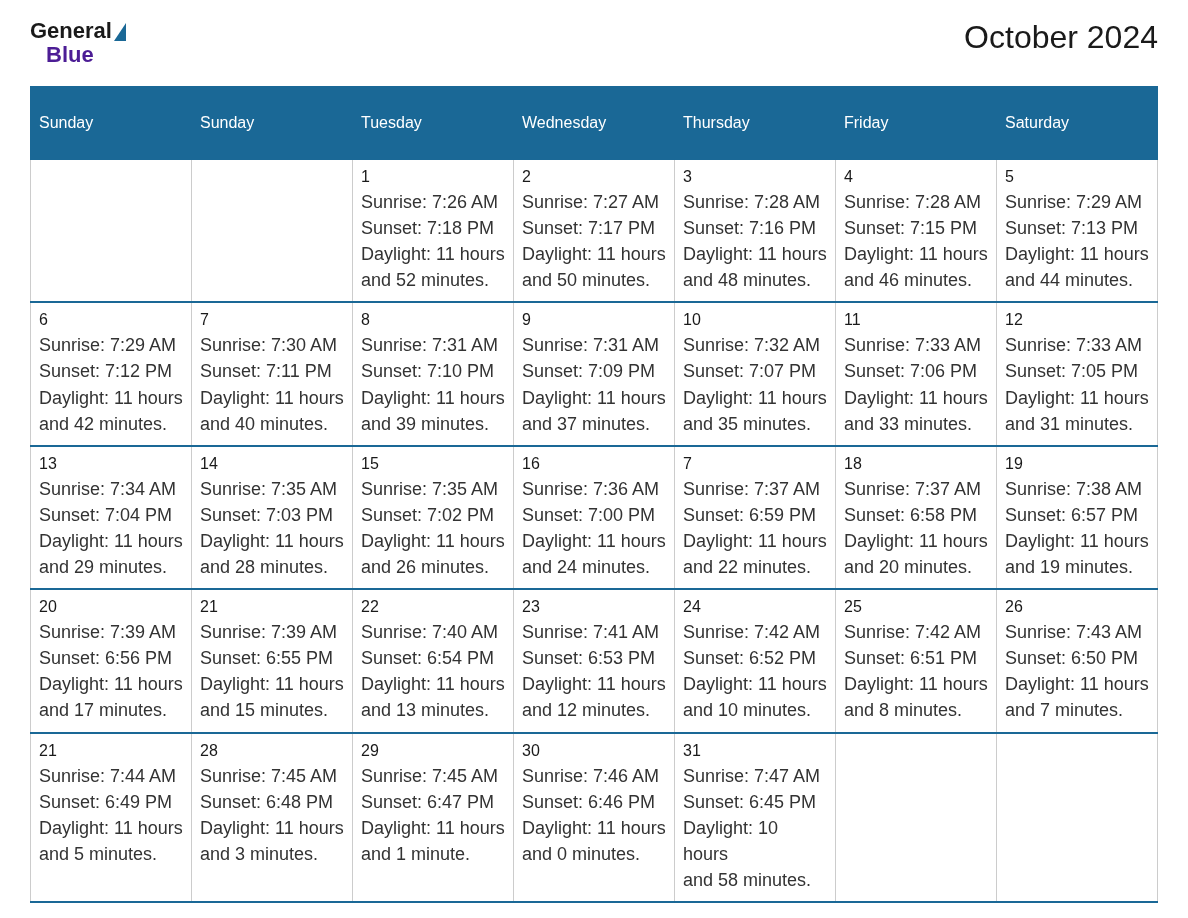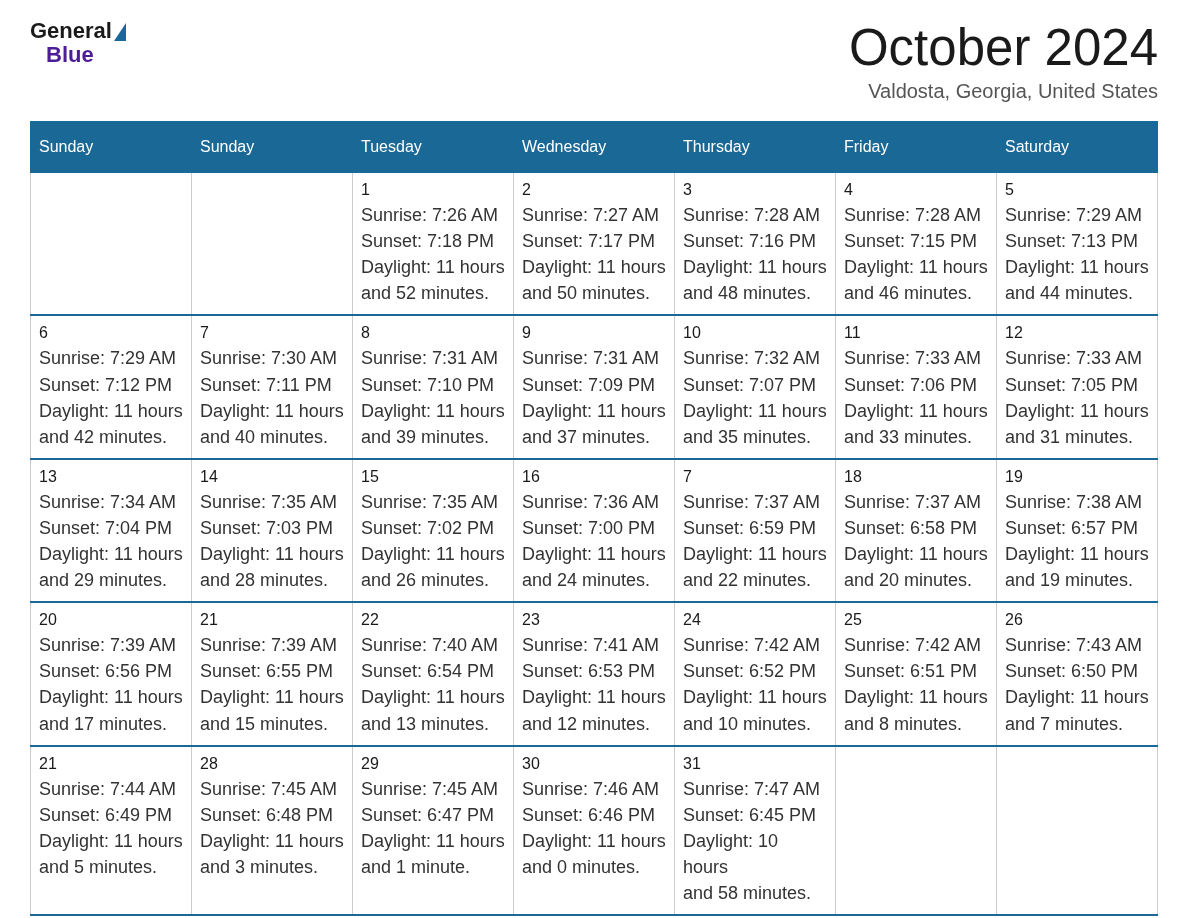--- a/index.html
+++ b/index.html
@@ -48,38 +48,38 @@
     .logo-blue {
       color: #4c1d95;
       font-size: 22px;
       font-weight: bold;
       margin-left: 16px;
     }
     .title-area {
       text-align: right;
     }
     .month-title {
-      font-size: 51px;
+      font-size: 32px;
       font-weight: 300;
       color: #1a1a1a;
       line-height: 1.1;
     }
     .location-title {
       font-size: 20px;
       color: #555;
       margin-top: 4px;
     }
     table {
       width: 100%;
       border-collapse: collapse;
     }
     thead th {
       background-color: #1a6896;
       color: #fff;
-      padding: 16px 8px;
+      padding: 27px 8px;
       font-size: 16px;
       font-weight: normal;
       text-align: left;
       border: 1px solid #1a6896;
     }
     tbody td {
       vertical-align: top;
       padding: 8px 8px;
       border: 1px solid #ccc;
       font-size: 13px;
@@ -113,21 +113,20 @@
 <div class="header">
   <div class="logo">
     <div class="logo-top">
       <span class="logo-general">General</span>
       <span class="logo-triangle"></span>
     </div>
     <span class="logo-blue">Blue</span>
   </div>
   <div class="title-area">
     <div class="month-title">October 2024</div>
-    <div class="location-title">Valdosta, Georgia, United States</div>
   </div>
 </div>
 
 <table>
   <thead>
     <tr>
     <th>Sunday</th>
         <th>Sunday</th>
         <th>Tuesday</th>
         <th>Wednesday</th>

